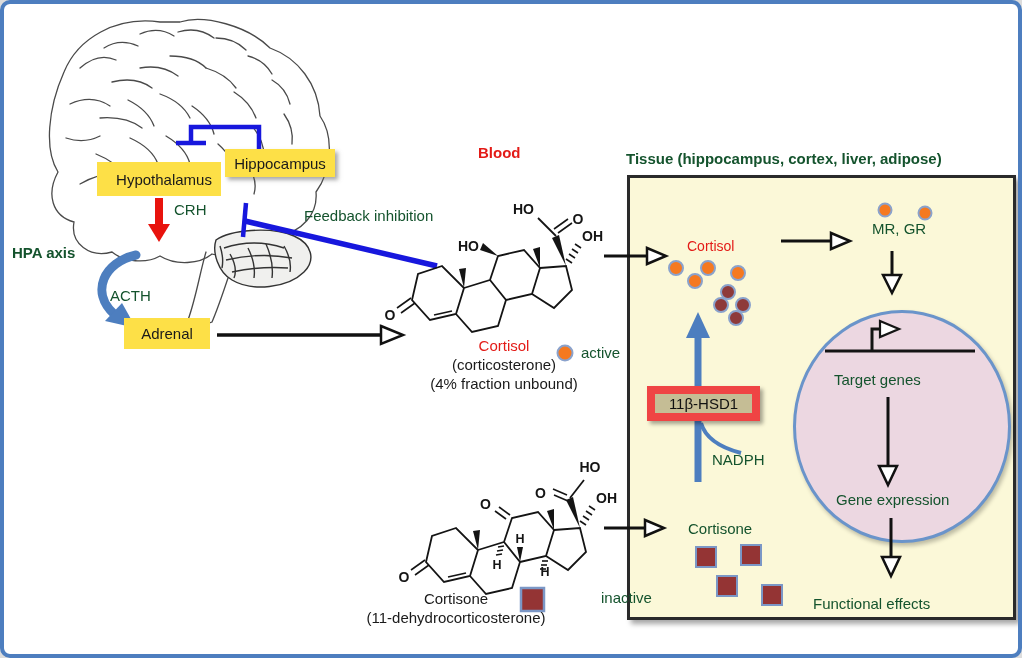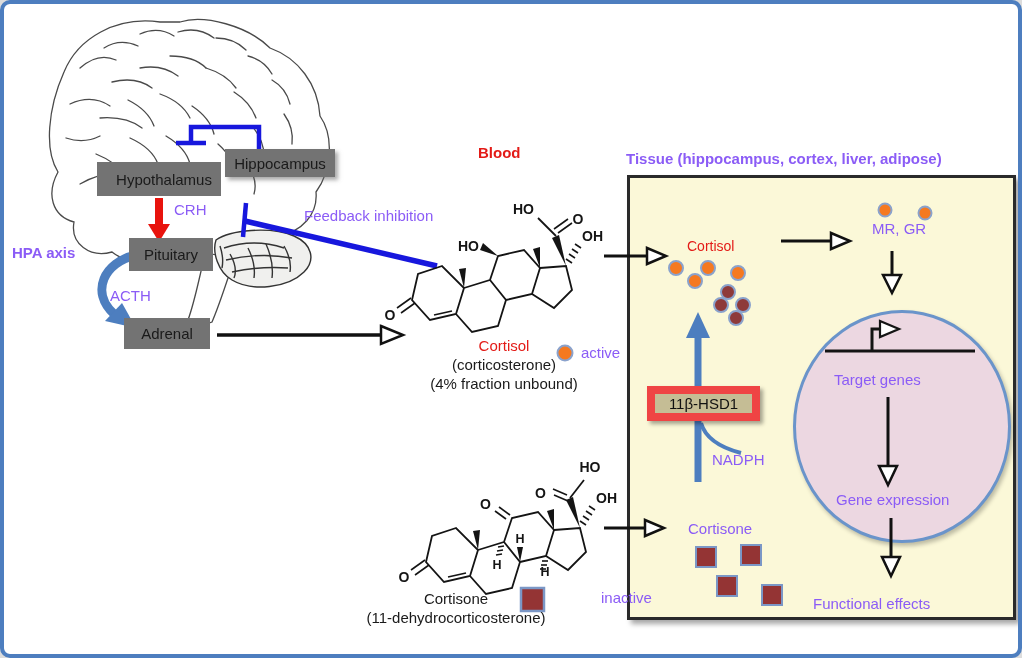--- a/index.html
+++ b/index.html
@@ -2,25 +2,25 @@
 <html><head>
 <meta charset="utf-8">
 <style>
   * { margin:0; padding:0; box-sizing:border-box; }
   body { background:#dcdcdc; font-family:"Liberation Sans", sans-serif; }
   .frame {
     position:relative; width:1022px; height:658px; background:#ffffff;
     border:4px solid #4d7ebf; border-radius:10px; overflow:hidden;
   }
   .abs { position:absolute; }
-  .lbl { position:absolute; font-size:15px; color:#8b5cf6; white-space:nowrap; line-height:1.2; }
+  .lbl { position:absolute; font-size:15px; color:#14532d; white-space:nowrap; line-height:1.2; }
   .bold { font-weight:bold; }
   .red { color:#e31b17; }
   .node-box {
-    position:absolute; background:#737373; display:flex; align-items:center; justify-content:center;
+    position:absolute; background:#fde047; display:flex; align-items:center; justify-content:center;
     font-size:15px; color:#1a1a1a; white-space:nowrap;
   }
   .shadowed { box-shadow:3px 3px 4px rgba(100,100,100,0.55); }
   .tissue-box {
     position:absolute; left:623px; top:171px; width:389px; height:445px;
     background:#fbf8d8; border:3px solid #2a2a2a; box-shadow:4px 4px 5px rgba(0,0,0,0.35);
   }
   .nucleus {
     position:absolute; left:789px; top:306px; width:218px; height:233px;
     background:#ecd7e1; border:3px solid #6a94ca; border-radius:50%;
@@ -246,23 +246,20 @@
   </svg>
 
   <div class="lbl bold" style="left:8px; top:240px;">HPA axis</div>
 
   <div class="node-box" style="left:93px; top:158px; width:124px; height:34px;padding-left:10px;">
     <span>Hypothalamus</span>
   </div>
   <div class="node-box shadowed" style="left:221px; top:145px; width:110px; height:28px;">
     <span>Hippocampus</span>
   </div>
-  <div class="node-box" style="left:125px; top:234px; width:84px; height:33px;">
-    <span>Pituitary</span>
-  </div>
   <div class="node-box" style="left:120px; top:314px; width:86px; height:31px;">
     <span>Adrenal</span>
   </div>
 
   <div class="lbl" style="left:170px; top:197px;">CRH</div>
   <div class="lbl" style="left:106px; top:283px;">ACTH</div>
   <div class="lbl" style="left:300px; top:203px;">Feedback inhibition</div>
 
   <div class="lbl bold red" style="left:474px; top:140px;">Blood</div>
 

